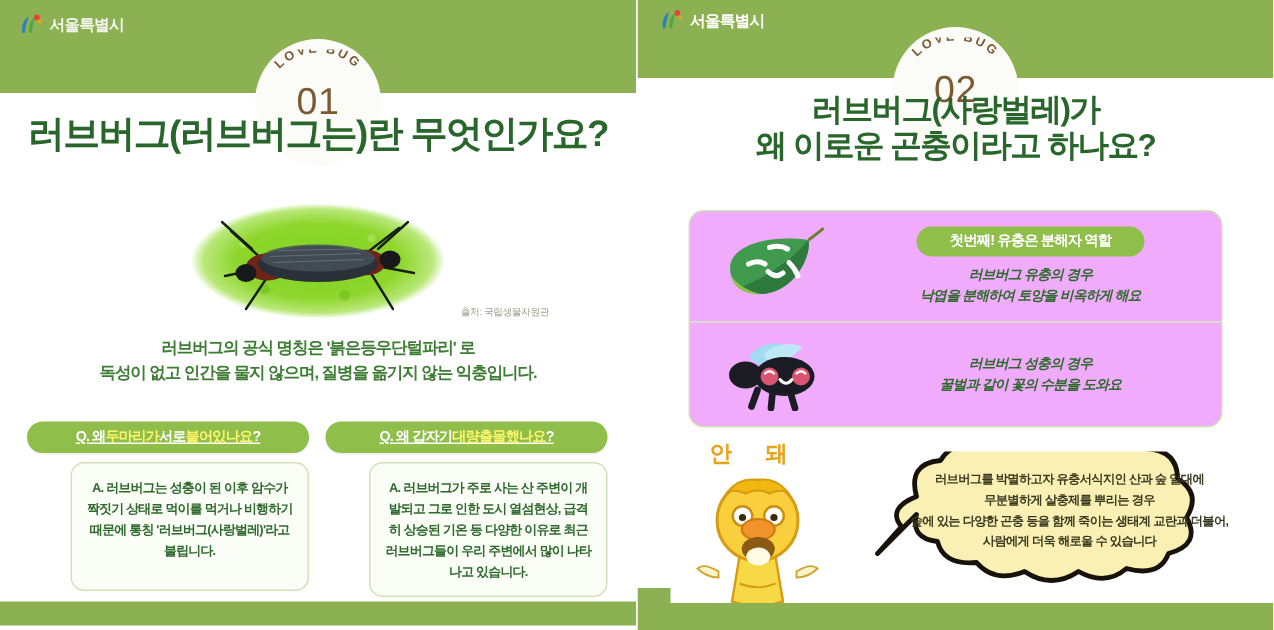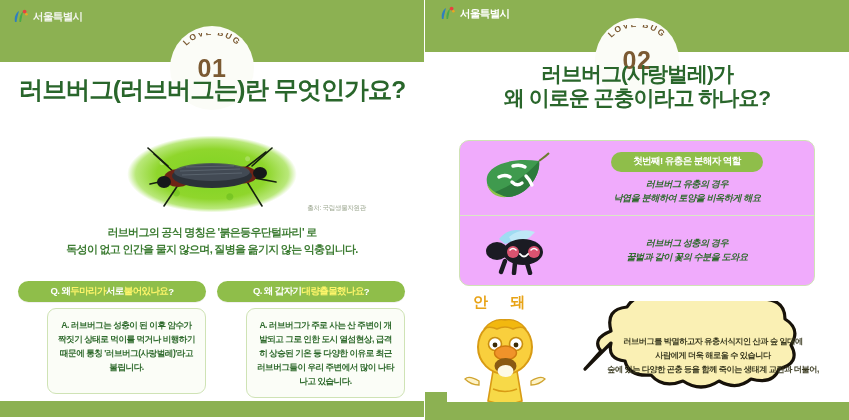--- a/index.html
+++ b/index.html
@@ -48,21 +48,21 @@
     width: 84px; height: 84px;
     border-radius: 50%;
     background: #fbfcf7;
     display: flex; flex-direction: column;
     align-items: center; justify-content: flex-start;
     padding-top: 7px;
   }
   .card.right .badge { top: 18px; }
   .badge-arc { width: 70px; height: 24px; display: block; }
   .badge-num {
-    font-size: 25px; font-weight: bold; color: #7b5a33;
+    font-size: 25px; font-weight: normal; color: #7b5a33;
     letter-spacing: 0.5px; line-height: 1; margin-top: -1px; text-align: center;
   }
 
   
   .headline {
     position: absolute; left: 0; width: 100%;
     text-align: center;
     color: #29662b;
     font-weight: bold;
     letter-spacing: -1px;
@@ -113,20 +113,21 @@
   }
   .qa-col { width: 188px; }
   .qa-head {
     background: #8fbe4a;
     border-radius: 11px;
     height: 21px;
     display: flex; align-items: center; justify-content: center;
     color: #ffffff; font-size: 9.5px; font-weight: bold;
     letter-spacing: -0.6px;
     box-shadow: 0 1px 0 rgba(0,0,0,.06);
+    text-decoration: underline;
   }
   .qa-head .hl { color: #fdf56a; }
   .qa-body {
     margin-top: 6px;
     min-height: 86px;
     border: 1px solid #cfe3b5;
     border-radius: 9px;
     background: #fbfdf7;
     padding: 10px 9px 8px;
     text-align: center;
@@ -169,21 +170,21 @@
   
   .mascot-area { position: absolute; top: 293px; left: 26px; width: 400px; height: 112px; }
   .ando {
     position: absolute; top: 0px; left: 22px;
     font-size: 15px; font-weight: bold; color: #e8a317;
     letter-spacing: 9px;
   }
   .mascot { position: absolute; top: 16px; left: 12px; }
   .bubble { position: absolute; top: 8px; left: 114px; }
   .bubble-text {
-    position: absolute; top: 42px; left: 128px;
+    position: absolute; top: 20px; left: 128px;
     width: 268px; text-align: center;
     font-size: 8.2px; font-weight: bold; color: #3a3a20;
     line-height: 1.68; letter-spacing: -0.45px;
   }
 
   
   .bottom-bar {
     position: absolute; bottom: 0; left: 0;
     width: 100%; height: 18px;
     background: #8cb152;
@@ -397,22 +398,23 @@
 
       <svg class="bubble" width="290" height="98" viewBox="0 0 290 98">
         <path d="M46 30 q-6 -22 16 -24 q10 -16 30 -8 q14 -16 34 -6 q18 -14 36 -2
                  q22 -8 34 8 q24 0 24 20 q16 10 6 26 q10 18 -12 24 q-6 16 -28 10
                  q-14 12 -32 2 q-18 12 -36 0 q-20 8 -32 -6 q-22 2 -26 -14
                  q-18 -2 -14 -18 L20 68 L36 50 q-10 -12 10 -20 Z" fill="#faf0b4" stroke="#17120a" stroke-width="3.2" stroke-linejoin="round"></path>
       </svg>
 
       <div class="bubble-text">
         <div>러브버그를 박멸하고자 유충서식지인 산과 숲 일대에</div>
+        <div>무분별하게 살충제를 뿌리는 경우</div>
+        <div>숲에 있는 다양한 곤충 등을 함께 죽이는 생태계 교란과 더불어,</div>
         <div>사람에게 더욱 해로울 수 있습니다</div>
-        <div>숲에 있는 다양한 곤충 등을 함께 죽이는 생태계 교란과 더불어,</div>
       </div>
     </div>
 
     <div class="bottom-tab"></div>
     <div class="bottom-bar"></div>
   </div>
 
 </div>
 
 </body></html>

